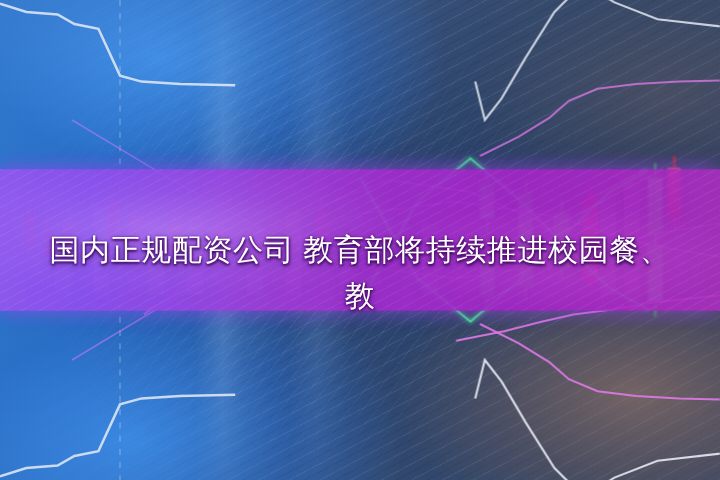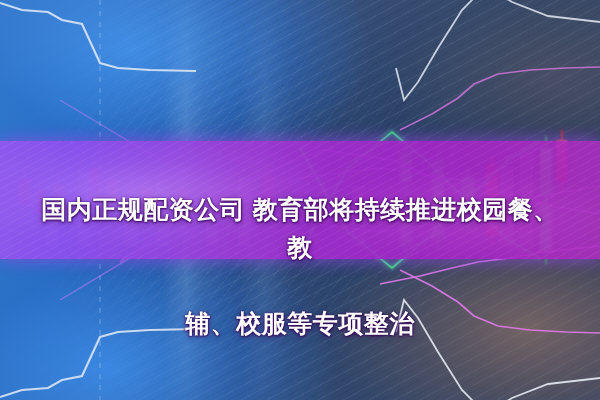--- a/index.html
+++ b/index.html
@@ -121,21 +121,21 @@
   
   .headline {
     position: absolute;
     left: 0;
     right: 0;
     top: 152px;
     padding: 0 30px;
     box-sizing: border-box;
     text-align: center;
     color: #ffffff;
-    font-weight: 700;
+    font-weight: 400;
     font-size: 25px;
     line-height: 38px;
     letter-spacing: 0.5px;
     text-shadow:
       0 0 2px rgba(60,0,90,0.75),
       1px 1px 2px rgba(50,0,80,0.65),
       -1px 1px 2px rgba(50,0,80,0.45),
       0 2px 7px rgba(70,10,110,0.55);
     white-space: pre-line;
   }
@@ -284,16 +284,15 @@
         <rect x="462" y="178" width="12" height="44" fill="#8fffa8"></rect>
         <rect x="486" y="172" width="12" height="64" fill="#ff9a9a"></rect>
         <rect x="540" y="148" width="12" height="48" fill="#8fffa8"></rect>
         <rect x="556" y="140" width="11" height="42" fill="#ff9a9a"></rect>
       </g>
     </g>
   </svg>
 
   <div class="headline">
     <div>国内正规配资公司 教育部将持续推进校园餐、教</div>
-    <div>辅、校服等专项整治</div>
   </div>
 
 </div>
 
 </body></html>

